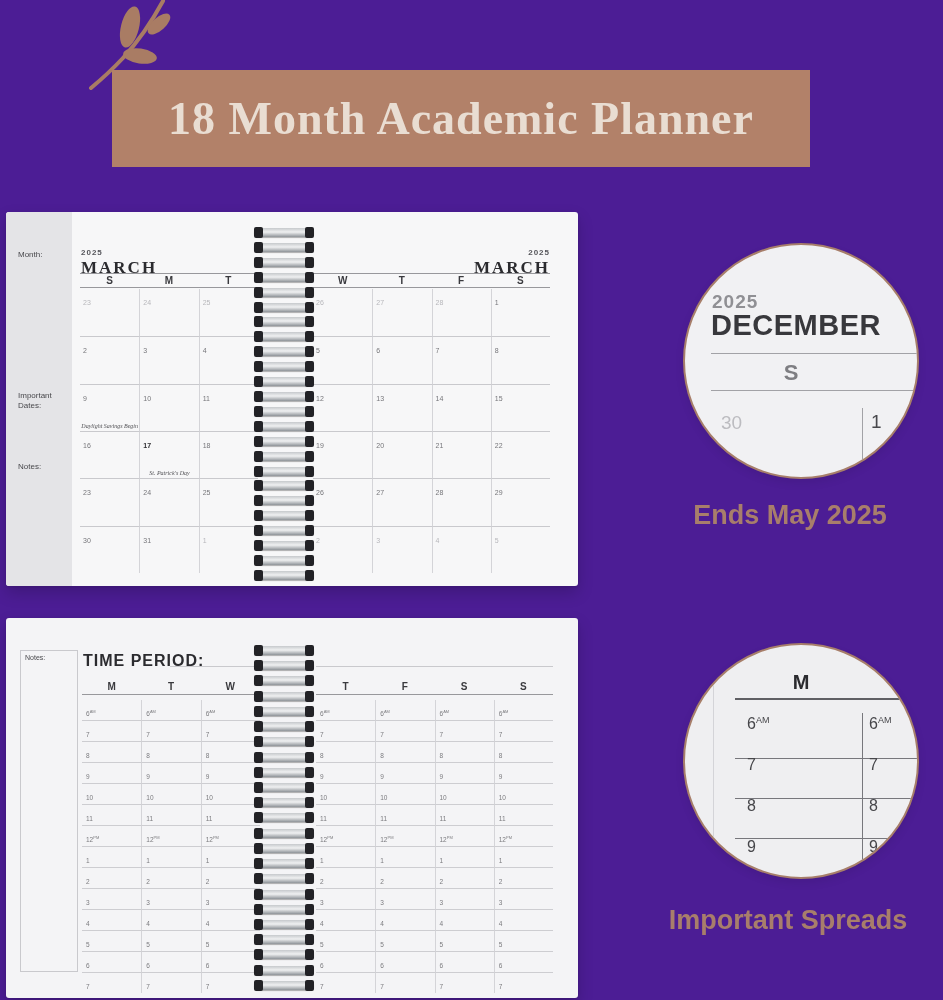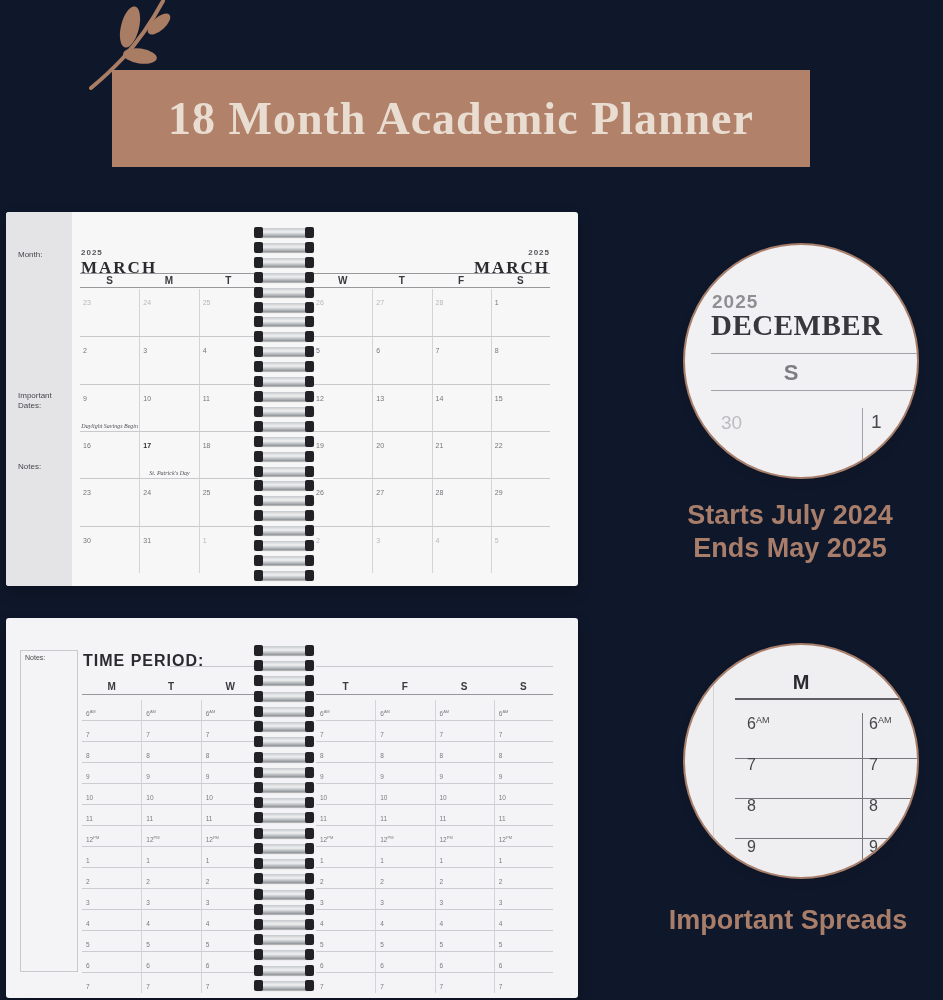--- a/index.html
+++ b/index.html
@@ -1,16 +1,16 @@
 <!DOCTYPE html>
 <html><head>
 <meta charset="utf-8">
 <style>
   html,body{margin:0;padding:0;background:#ffffff;}
-  .stage{position:relative;width:943px;height:1000px;background:#0f172a;overflow:hidden;
+  .stage{position:relative;width:943px;height:1000px;background:#4c1d95;overflow:hidden;
          font-family:"Liberation Sans",sans-serif;}
 
   
   .banner{position:absolute;left:112px;top:70px;width:698px;height:97px;background:#b28169;
           display:flex;align-items:center;justify-content:center;}
   .banner-title{font-family:"Liberation Serif",serif;font-weight:700;font-size:46px;
                 color:#e9ddd2;letter-spacing:1px;white-space:nowrap;}
   .leaf{position:absolute;left:85px;top:0px;}
 
   
@@ -83,21 +83,21 @@
   .coil::after{right:0;}
 
   
   .callout{position:absolute;width:232px;height:232px;border-radius:50%;
            border:2px solid #a77e6a;background:#f1f1f3;overflow:hidden;
            box-shadow:0 4px 10px rgba(0,0,0,0.08);}
   #callout-december{left:683px;top:243px;}
   #callout-timetable{left:683px;top:643px;background:#efeff1;}
   .cline{position:absolute;background:#a2a2a6;}
   .c1-year{position:absolute;left:27px;top:46px;font-size:19px;font-weight:700;color:#909094;letter-spacing:1px;}
-  .c1-month{position:absolute;left:26px;top:64px;font-family:Liberation Serif, serif;
+  .c1-month{position:absolute;left:26px;top:64px;font-family:Liberation Sans, sans-serif;
             font-weight:700;font-size:29px;color:#38383c;letter-spacing:0.5px;}
   .c1-S{position:absolute;left:26px;top:115px;width:160px;text-align:center;
         font-size:22px;font-weight:700;color:#7e7e82;}
   .c1-d30{position:absolute;left:36px;top:167px;font-size:19px;color:#bcbcc0;}
   .c1-d1{position:absolute;left:186px;top:166px;font-size:19px;color:#48484c;}
   .c2-M{position:absolute;left:0;top:26px;width:232px;text-align:center;
         font-size:20px;font-weight:700;color:#2b2b2f;}
   .ctime{position:absolute;font-size:16px;color:#46464a;}
   .ctime sup{font-size:9px;}
 
@@ -387,21 +387,20 @@
     <div class="c1-year">2025</div>
     <div class="c1-month">DECEMBER</div>
     <div class="cline" style="left:26px;top:108px;right:-2px;height:1px;"></div>
     <div class="c1-S">S</div>
     <div class="cline" style="left:26px;top:145px;right:-2px;height:1px;"></div>
     <div class="c1-d30">30</div>
     <div class="cline" style="left:177px;top:163px;bottom:-2px;width:1px;"></div>
     <div class="c1-d1">1</div>
   </div>
   <div class="caption" id="caption-december">
-    <div>Starts July 2024</div>
     <div>Ends May 2025</div>
   </div>
 
   <div class="callout" id="callout-timetable">
     <div class="cline" style="left:28px;top:40px;height:160px;width:1px;background:#d4d4d8;"></div>
     <div class="c2-M">M</div>
     <div class="cline" style="left:50px;top:53px;right:-2px;height:1.5px;background:#5f5f64;"></div>
     <div class="cline" style="left:50px;top:113px;right:-2px;height:1px;background:#77777c;"></div>
     <div class="cline" style="left:50px;top:153px;right:-2px;height:1px;background:#77777c;"></div>
     <div class="cline" style="left:50px;top:193px;right:-2px;height:1px;background:#77777c;"></div>

